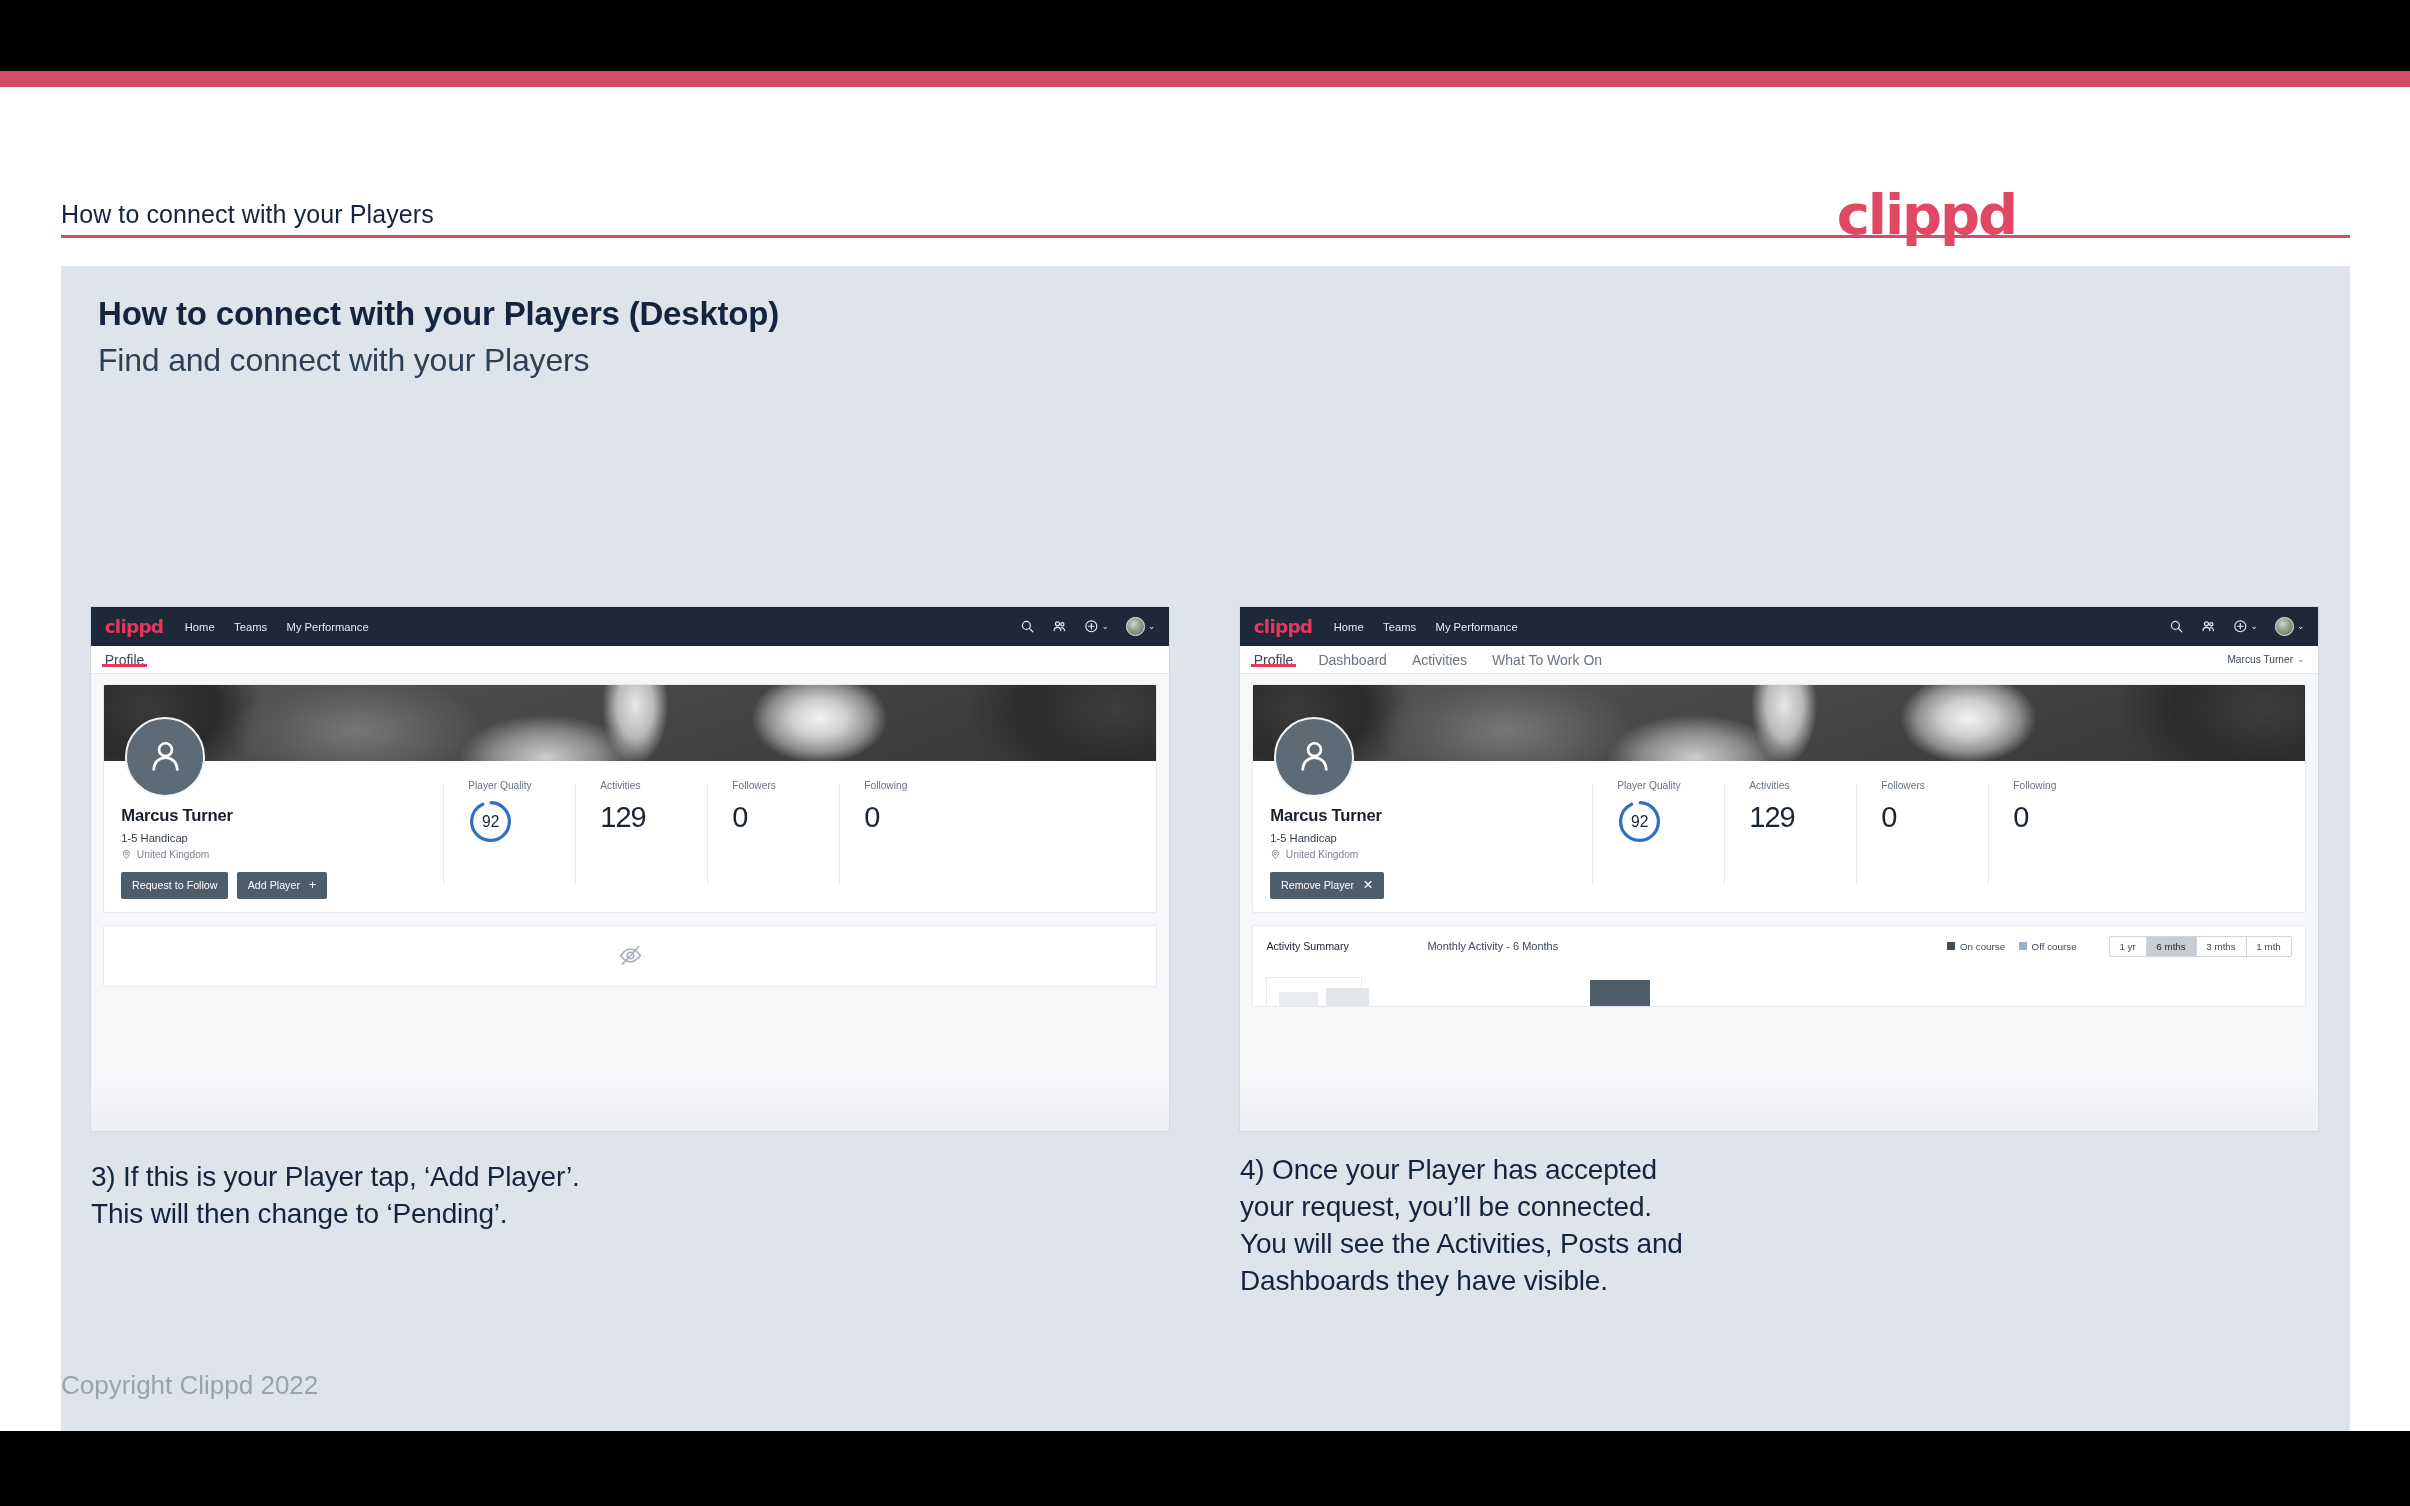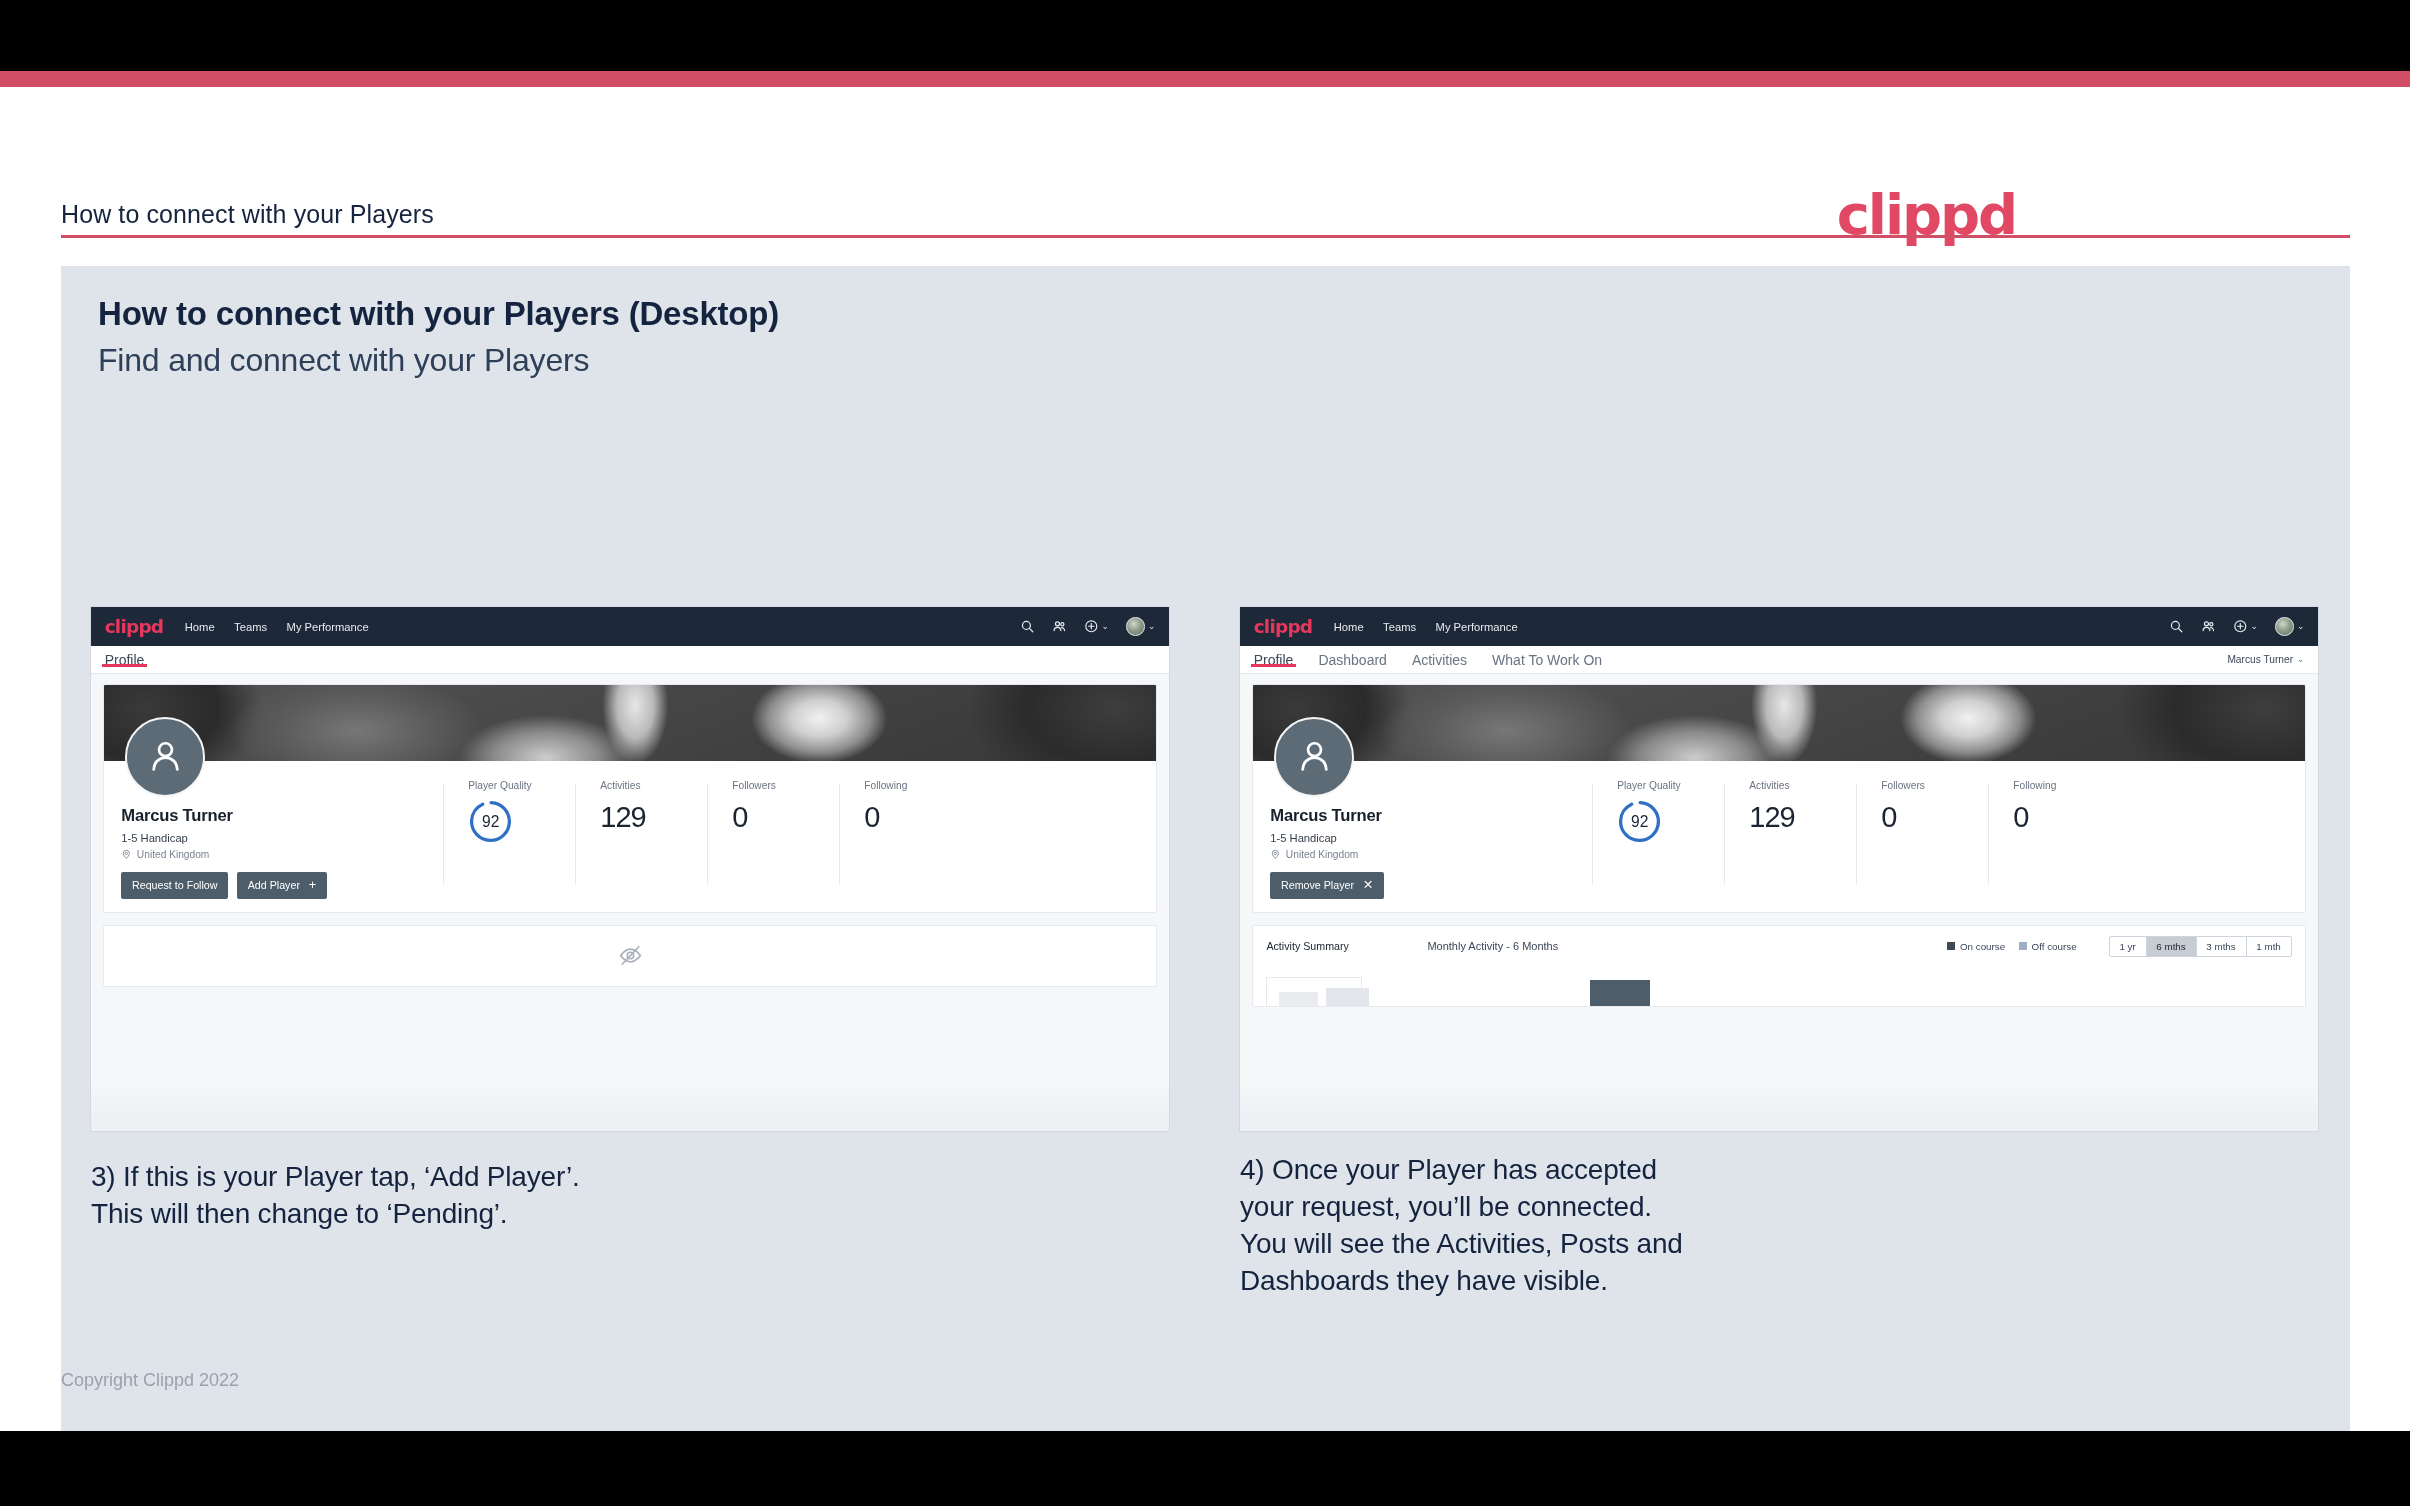--- a/index.html
+++ b/index.html
@@ -233,21 +233,21 @@
   .caption {
     position:absolute; font-size:28px; line-height:1.32; color:#14243f;
     letter-spacing:-0.2px;
   }
   .cap-left  { left:30px;  top:893px; width:1034px; }
   .cap-right { left:1179px; top:886px; width:985px; }
 
   
   .footer {
     position:absolute; left:61px; top:1283px;
-    font-size:18px; color:#9aa2ad;
+    font-size:26px; color:#9aa2ad;
   }
 </style>
 </head>
 <body>
 
 <div class="bar-black-top"></div>
 <div class="bar-pink"></div>
 <div class="bar-black-bot"></div>
 
 <div class="slide">

